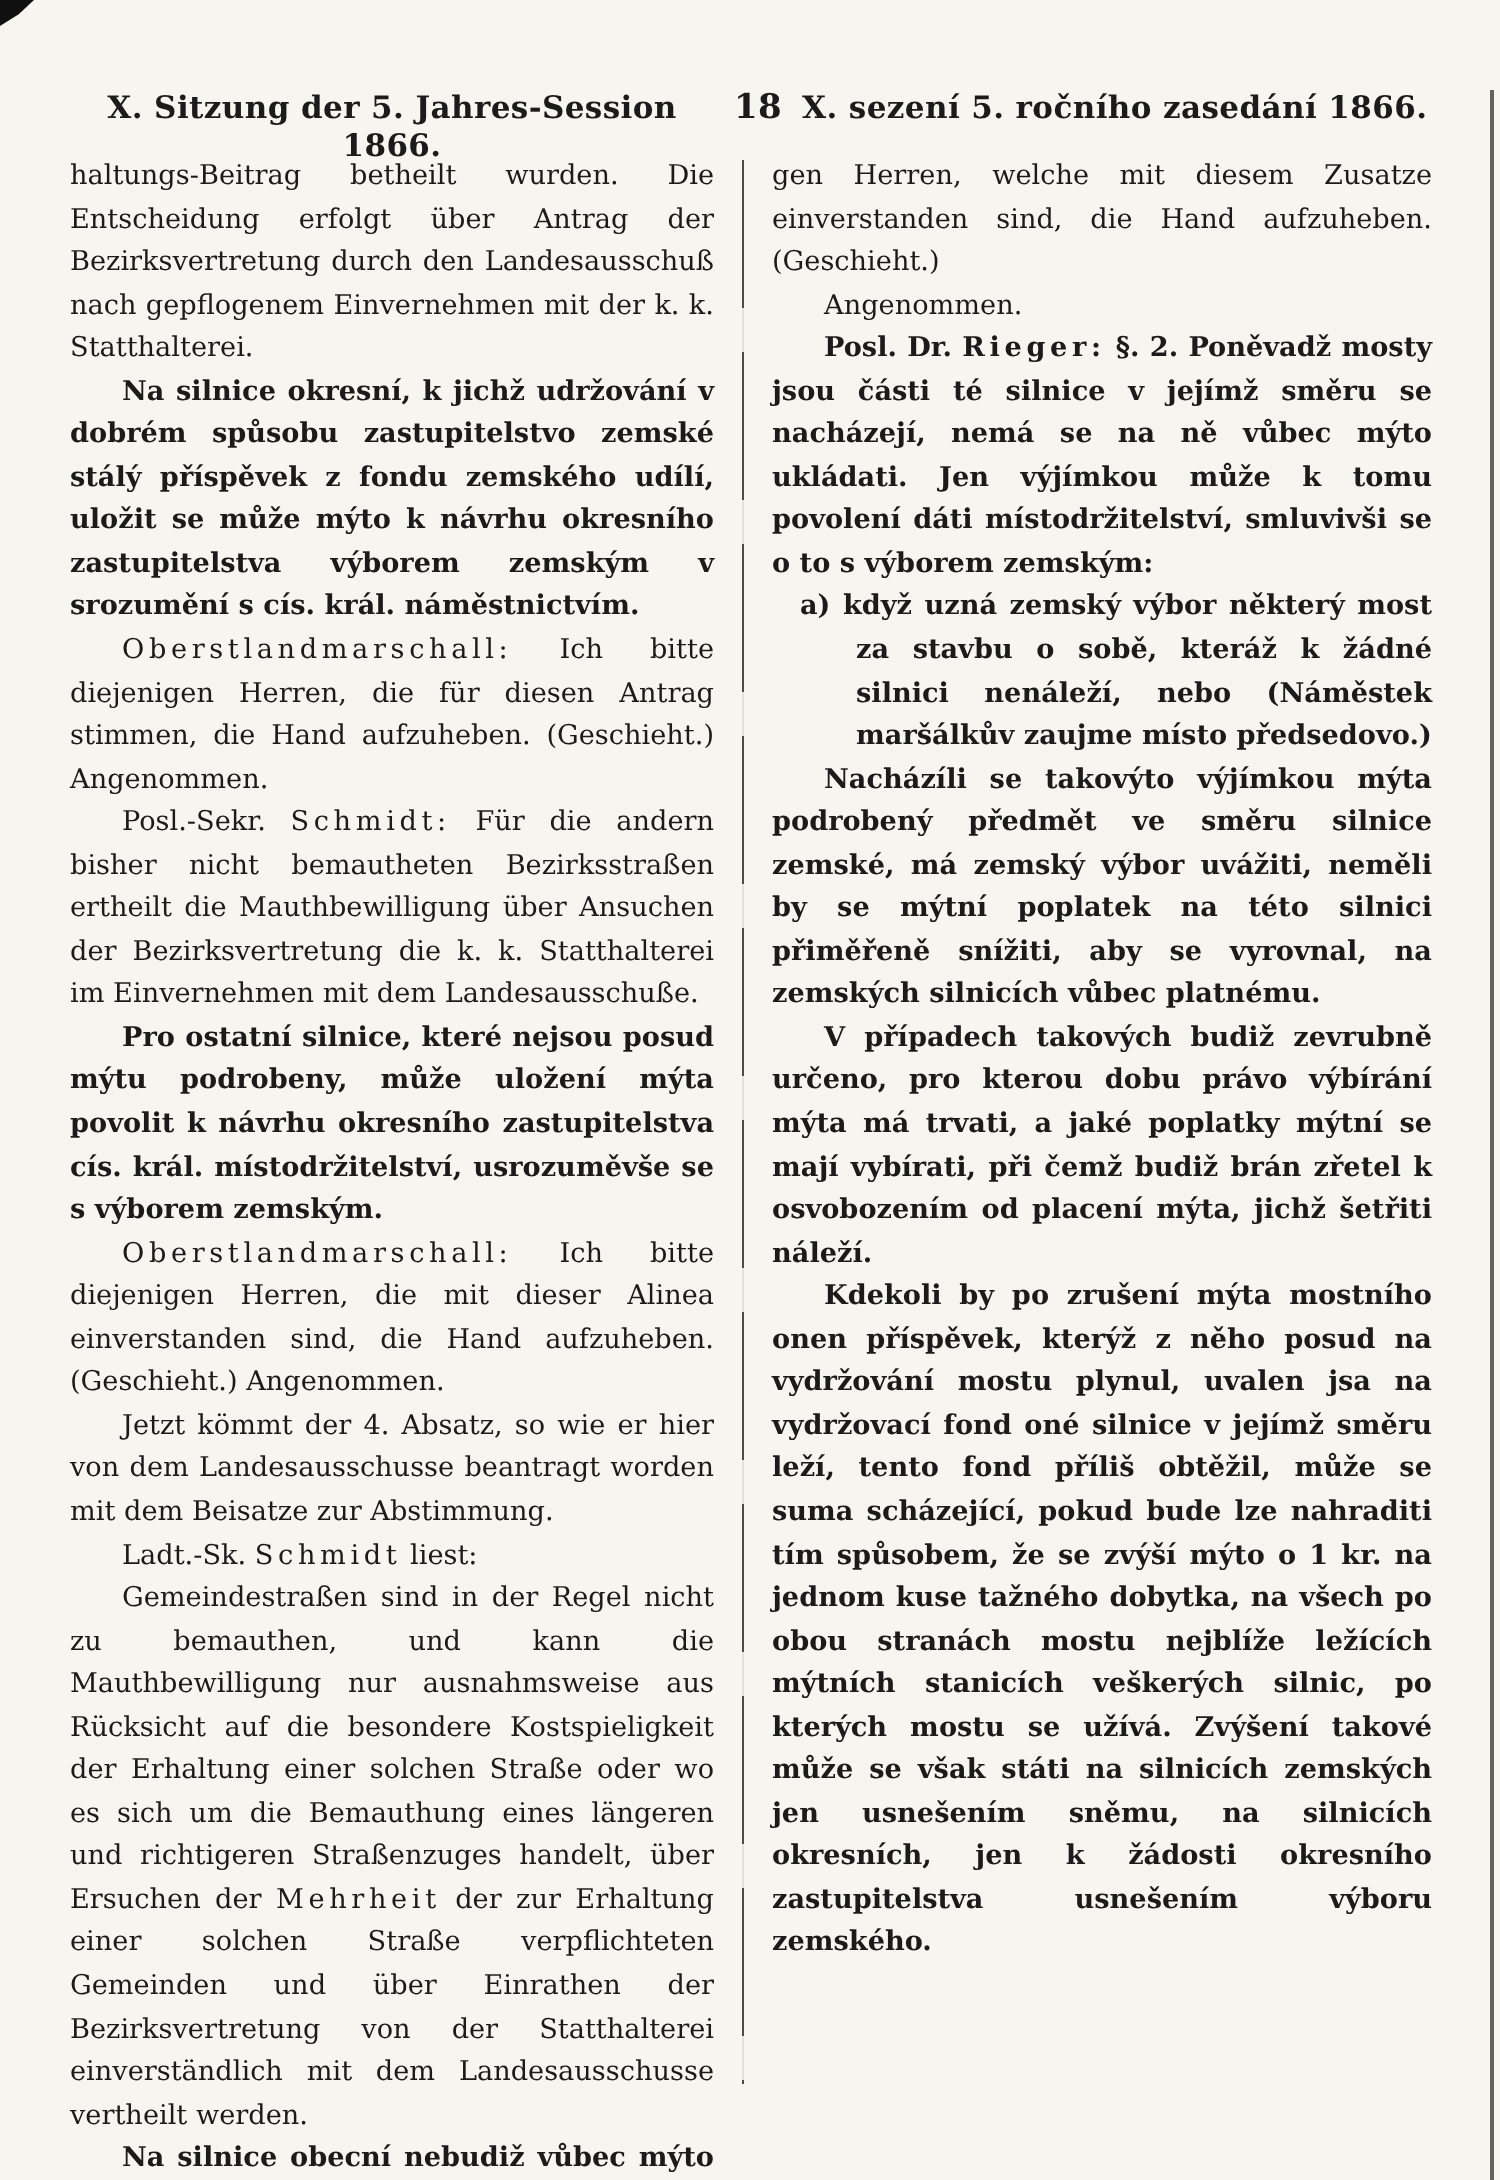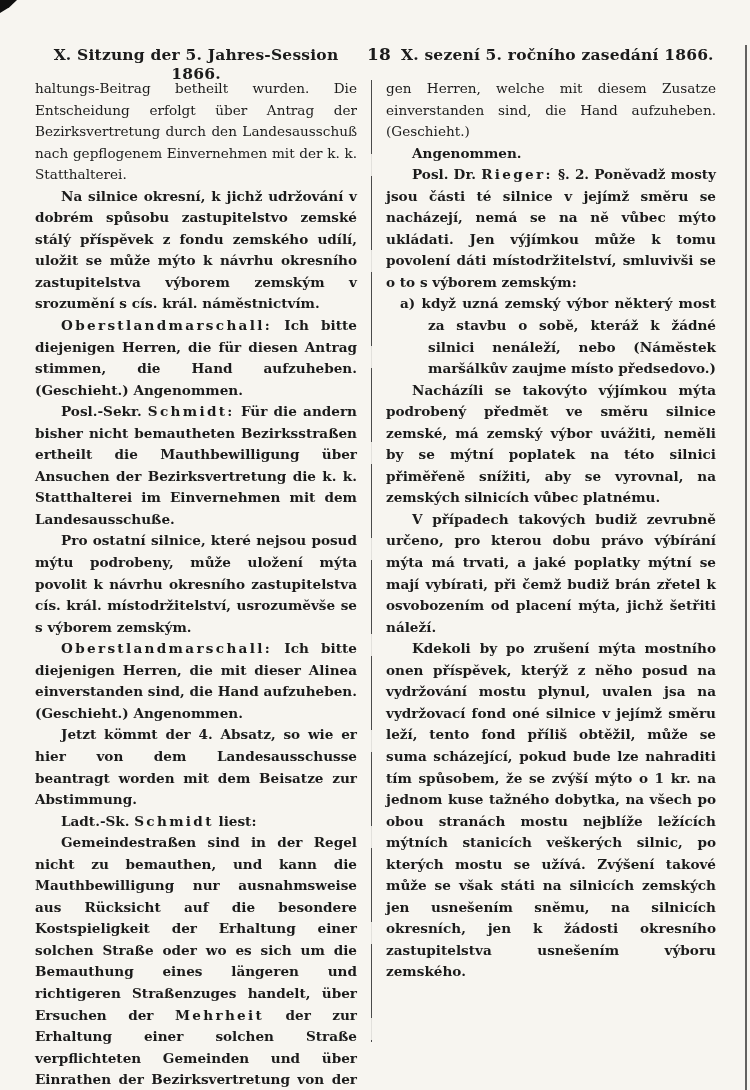--- a/index.html
+++ b/index.html
@@ -41,21 +41,21 @@
 
   .col {
     position: absolute; top: 78px;
     font-size: 13.6px; line-height: 21.55px;
     text-align: justify;
   }
   .col-left  { left: 35px;  width: 322px; }
   .col-right { left: 386px; width: 330px; }
 
   .para          { margin: 0; }
-  .para.ind      { text-indent: 26px; font-weight: bold; }
+  .para.ind      { text-indent: 26px; }
   .para.cs       { font-weight: bold; }
   .para.li       { padding-left: 42px; text-indent: -28px; }
   .sp            { letter-spacing: .17em; }
 </style>
 </head>
 <body>
 
 <div class="page">
 
   <div class="corner-mark"></div>

